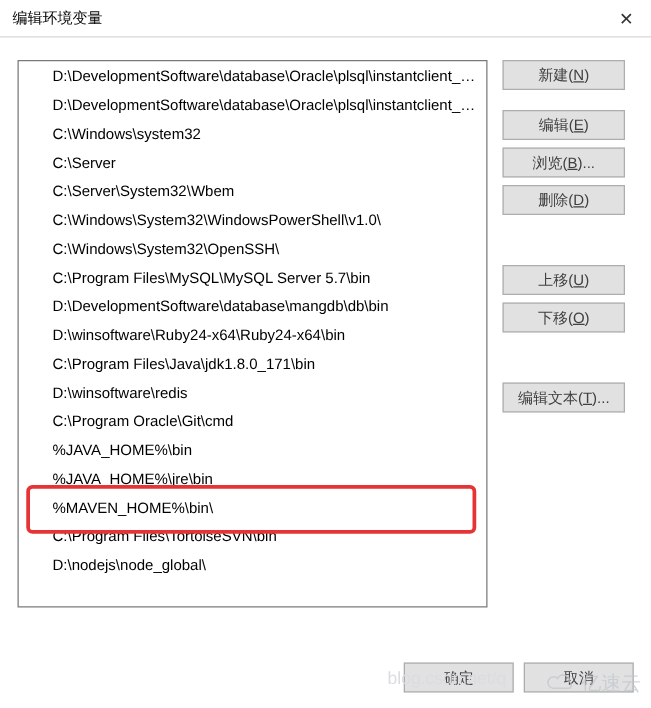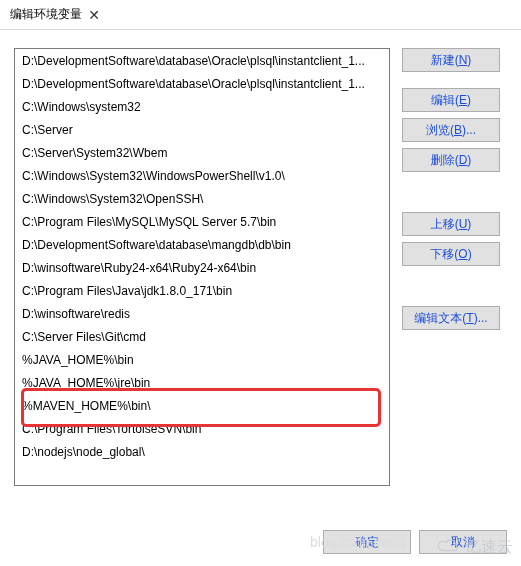--- a/index.html
+++ b/index.html
@@ -10,20 +10,21 @@
   width: 521px;
   height: 566px;
   position: relative;
   overflow: hidden;
 }
 .titlebar {
   height: 30px;
   border-bottom: 1px solid #d8d8d8;
   display: flex;
   align-items: center;
+  justify-content: space-between;
   padding: 0 8px 0 10px;
   background: #fff;
 }
 .titlebar .title { font-size: 12px; color: #000; }
 .titlebar .close {
   width: 24px; height: 24px;
   display: flex; align-items: center; justify-content: center;
   font-size: 14px; color: #333;
   cursor: pointer;
 }
@@ -43,20 +44,21 @@
 }
 .list-item {
   padding: 2px 6px;
   font-size: 12px;
   line-height: 19px;
   color: #000;
   white-space: nowrap;
   overflow: hidden;
   text-overflow: ellipsis;
   cursor: default;
+  margin-left: 20px;
 }
 .highlight-box {
   position: absolute;
   border: 3px solid #e63434;
   border-radius: 5px;
   left: 6px;
   width: 360px;
   height: 39px;
   top: 339px;
   pointer-events: none;
@@ -66,21 +68,21 @@
   flex-direction: column;
   gap: 6px;
   width: 98px;
 }
 .btn {
   height: 24px;
   border: 1px solid #adadad;
   background: #e1e1e1;
   font-size: 12px;
   font-family: inherit;
-  color: #1d4ed8;
+  color: #404040;
   cursor: pointer;
   display: flex;
   align-items: center;
   justify-content: center;
 }
 .btn .underline { text-decoration: underline; }
 .gap-small { height: 4px; }
 .gap-big { height: 28px; }
 .footer {
   position: absolute;
@@ -130,21 +132,21 @@
     <div class="list-item">C:\Windows\system32</div>
     <div class="list-item">C:\Server</div>
     <div class="list-item">C:\Server\System32\Wbem</div>
     <div class="list-item">C:\Windows\System32\WindowsPowerShell\v1.0\</div>
     <div class="list-item">C:\Windows\System32\OpenSSH\</div>
     <div class="list-item">C:\Program Files\MySQL\MySQL Server 5.7\bin</div>
     <div class="list-item">D:\DevelopmentSoftware\database\mangdb\db\bin</div>
     <div class="list-item">D:\winsoftware\Ruby24-x64\Ruby24-x64\bin</div>
     <div class="list-item">C:\Program Files\Java\jdk1.8.0_171\bin</div>
     <div class="list-item">D:\winsoftware\redis</div>
-    <div class="list-item">C:\Server Files\Git\cmd</div>
+    <div class="list-item">C:\Program Oracle\Git\cmd</div>
     <div class="list-item">%JAVA_HOME%\bin</div>
     <div class="list-item">%JAVA_HOME%\jre\bin</div>
     <div class="list-item">%MAVEN_HOME%\bin\</div>
     <div class="list-item">C:\Program Files\TortoiseSVN\bin</div>
     <div class="list-item">D:\nodejs\node_global\</div>
     <div class="highlight-box"></div>
   </div>
 
   <div class="side-buttons">
     <button class="btn">

